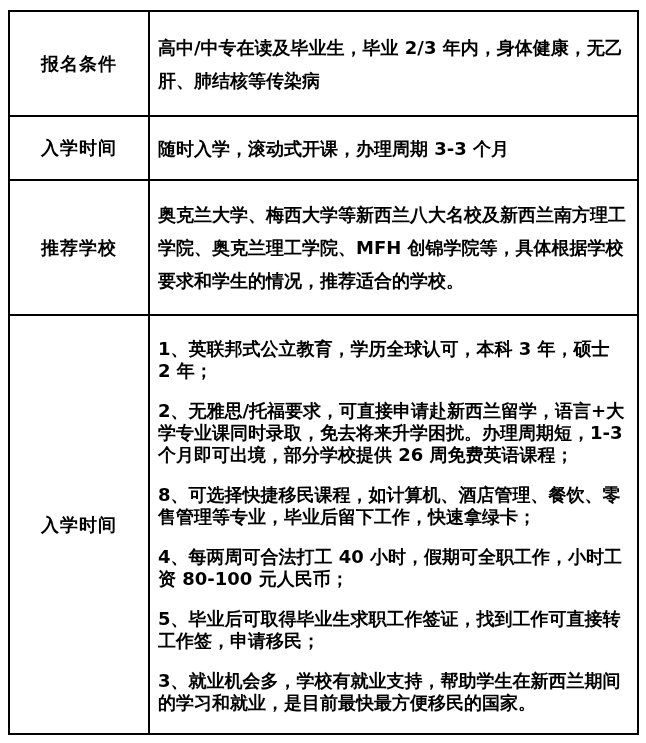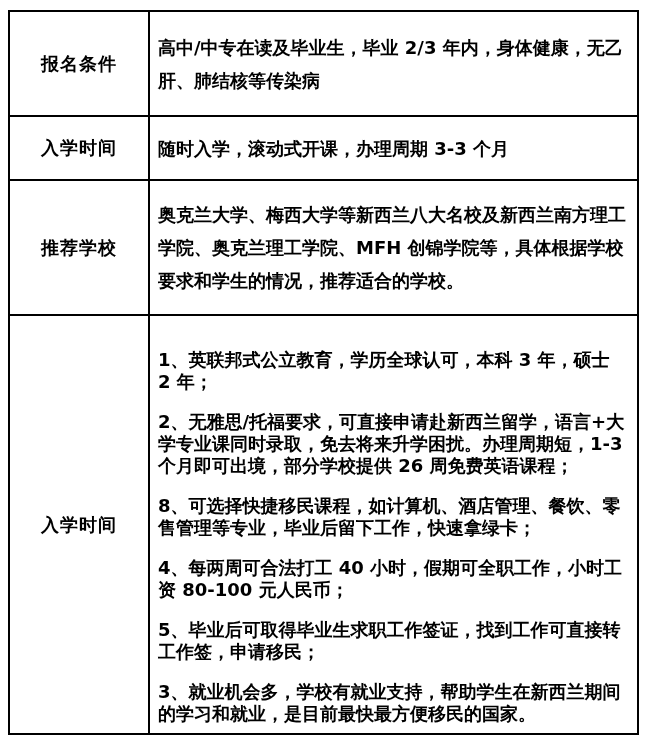--- a/index.html
+++ b/index.html
@@ -47,21 +47,21 @@
     letter-spacing: 1px;
   }
   td.content-cell {
     vertical-align: middle;
     padding: 0 10px 0 8px;
     line-height: 33px;
     text-align: left;
   }
   tr.row-4 td.content-cell {
     vertical-align: top;
-    padding-top: 33px;
+    padding-top: 22px;
   }
   tr.row-4 td.content-cell p {
     margin: 0 0 18px 0;
     line-height: 22px;
   }
   tr.row-4 td.content-cell p:last-child {
     margin-bottom: 0;
   }
 </style>
 </head>

